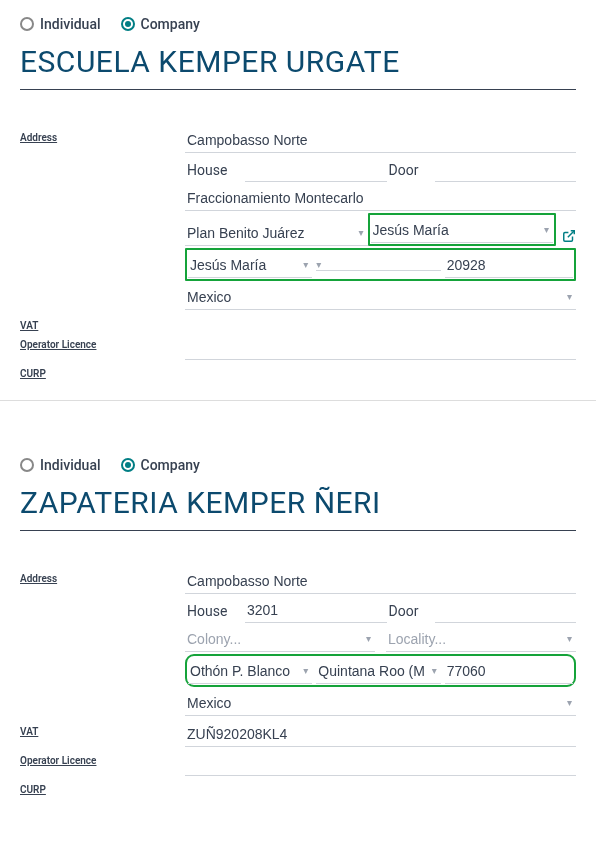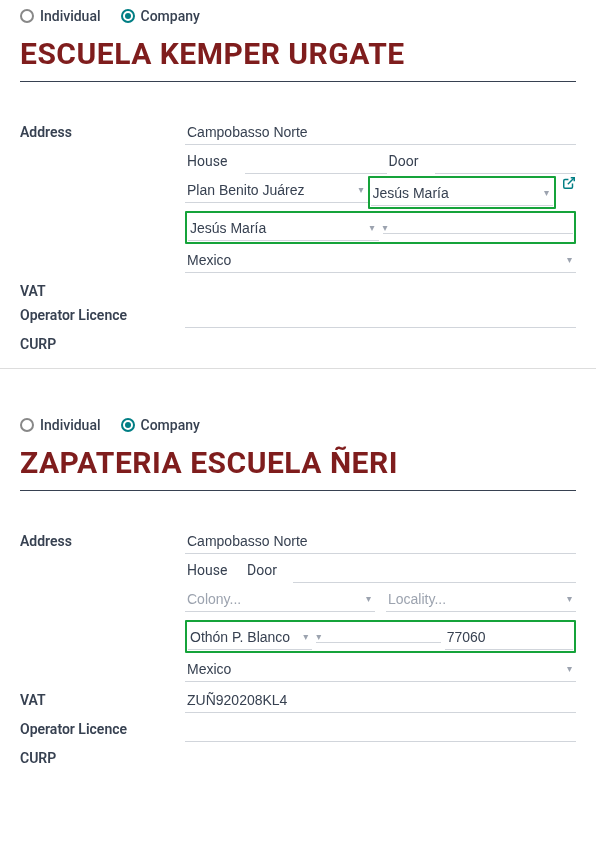--- a/index.html
+++ b/index.html
@@ -1,28 +1,28 @@
 <!DOCTYPE html>
 <html><head>
 <meta charset="utf-8">
 <style>
   * { box-sizing: border-box; margin: 0; padding: 0; }
   body { font-family: -apple-system, BlinkMacSystemFont, "Segoe UI", Roboto, sans-serif; font-size: 14px; color: #374151; background: #fff; width: 596px; }
-  .form-section { padding: 8px 20px 10px 20px; border-bottom: 1px solid #ddd; }
+  .form-section { padding: 16px 20px 10px 20px; border-bottom: 1px solid #ddd; }
   .radio-row { display: flex; gap: 20px; margin-bottom: 8px; align-items: center; }
   .radio-item { display: flex; align-items: center; gap: 6px; cursor: pointer; }
   .radio-circle { width: 14px; height: 14px; border: 2px solid #888; border-radius: 50%; display: inline-flex; align-items: center; justify-content: center; }
   .radio-circle.checked { border-color: #017e84; }
   .radio-dot { width: 6px; height: 6px; background: #017e84; border-radius: 50%; }
   .radio-label { font-weight: 500; color: #374151; }
-  .title { font-size: 30px; font-weight: 700; color: #7f1d1d; padding: 4px 0 10px 0; border-bottom: 1px solid #374151; margin-bottom: 36px; letter-spacing: 0.5px; }
+  .title { font-size: 30px; font-weight: 400; color: #0c4a6e; padding: 4px 0 10px 0; border-bottom: 1px solid #374151; margin-bottom: 36px; letter-spacing: 0.5px; }
   .field-row { display: flex; margin-bottom: 2px; align-items: flex-start; }
-  .field-label { width: 165px; flex-shrink: 0; font-weight: 600; color: #374151; padding-top: 6px; font-size: 14px; }
+  .field-label { width: 165px; flex-shrink: 0; font-weight: 600; color: #374151; padding-top: 6px; font-size: 10px; text-decoration: underline; }
   .field-content { flex: 1; }
-  .input-line { display: flex; gap: 0; margin-bottom: 2px; align-items: flex-start; }
+  .input-line { display: flex; gap: 0; margin-bottom: 2px; align-items: flex-end; }
   .text-input { border: none; border-bottom: 1px solid #d1d5db; padding: 6px 2px 4px 2px; font-size: 14px; color: #374151; background: transparent; outline: none; width: 100%; }
   .text-input::placeholder { color: #9ca3af; }
   .label-static { display: inline-block; padding: 6px 2px 4px 2px; color: #374151; font-size: 14px; border-bottom: 1px solid #d1d5db; }
   .select-wrap { position: relative; display: flex; align-items: center; border-bottom: 1px solid #d1d5db; }
   .select-wrap .text-input { border-bottom: none; }
   .caret { color: #9ca3af; font-size: 10px; padding-right: 4px; pointer-events: none; }
   .ext-link { color: #017e84; margin-left: 6px; cursor: pointer; }
   .hl-green { border: 2.5px solid #15a33a; border-radius: 1px; padding: 1px; }
   .triple-row { display: flex; gap: 4px; align-items: center; }
   .triple-row > * { flex: 1; min-width: 0; }
@@ -53,20 +53,23 @@
     <div class="field-content">
       <div class="input-line">
         <input class="text-input" value="Campobasso Norte" style="">
       </div>
       <div class="input-line">
         <span class="label-static" style="width:60px; border-bottom:none;">House</span>
         <input class="text-input" style="flex: 1 1 0%;" value="">
         <span class="label-static" style="width:48px; border-bottom:none;">Door</span>
         <input class="text-input" style="flex: 1 1 0%;" value="">
       </div>
+      <div class="input-line">
+        <input class="text-input" value="Fraccionamiento Montecarlo" style="">
+      </div>
       <div class="input-line" style="">
         <div class="select-wrap" style="flex:1">
           <input class="text-input" value="Plan Benito Juárez" style="">
           <span class="caret">▾</span>
         </div>
         <div class="hl-green" style="flex:1">
           <div class="select-wrap">
             <input class="text-input" value="Jesús María" style="">
             <span class="caret">▾</span>
           </div>
@@ -81,20 +84,21 @@
       </div>
       <div class="hl-green" style="margin-top:2px;">
         <div class="triple-row">
           <div class="select-wrap">
             <input class="text-input" value="Jesús María" style="">
             <span class="caret">▾</span>
           </div>
           <div class="select-wrap">
             <span class="caret">▾</span>
           </div>
+          <input class="text-input" value="20928" style="">
         </div>
       </div>
       <div class="input-line" style="margin-top:2px;">
         <div class="select-wrap" style="flex:1">
           <input class="text-input" value="Mexico" style="">
           <span class="caret">▾</span>
         </div>
       </div>
     </div>
   </div>
@@ -126,50 +130,52 @@
       <span class="radio-label">Individual</span>
     </label>
     <label class="radio-item">
       <span class="radio-circle checked">
           <span class="radio-dot"></span>
         </span>
       <span class="radio-label">Company</span>
     </label>
   </div>
 
-  <h1 class="title">ZAPATERIA ESCUELA ÑERI</h1>
+  <h1 class="title">ZAPATERIA KEMPER ÑERI</h1>
 
   <div class="field-row">
     <div class="field-label">Address</div>
     <div class="field-content">
       <div class="input-line">
         <input class="text-input" value="Campobasso Norte" style="">
       </div>
       <div class="input-line">
         <span class="label-static" style="width:60px; border-bottom:none;">House</span>
+        <input class="text-input" style="flex: 1 1 0%;" value="3201">
         <span class="label-static" style="width:48px; border-bottom:none;">Door</span>
         <input class="text-input" style="flex: 1 1 0%;" value="">
       </div>
       <div class="input-line" style="gap:11px;">
         <div class="select-wrap" style="flex:1">
           <input class="text-input" placeholder="Colony..." style="">
           <span class="caret">▾</span>
         </div>
         <div class="select-wrap" style="flex:1">
           <input class="text-input" placeholder="Locality..." style="">
           <span class="caret">▾</span>
         </div>
       </div>
-      <div class="hl-green" style="margin-top:8px;">
+      <div class="hl-green" style="margin-top:2px;border-radius:9px;">
         <div class="triple-row">
           <div class="select-wrap">
             <input class="text-input" value="Othón P. Blanco" style="">
             <span class="caret">▾</span>
           </div>
           <div class="select-wrap">
+            <input class="text-input" value="Quintana Roo (M" style="">
             <span class="caret">▾</span>
           </div>
           <input class="text-input" value="77060" style="">
         </div>
       </div>
       <div class="input-line" style="margin-top:2px;">
         <div class="select-wrap" style="flex:1">
           <input class="text-input" value="Mexico" style="">
           <span class="caret">▾</span>
         </div>

